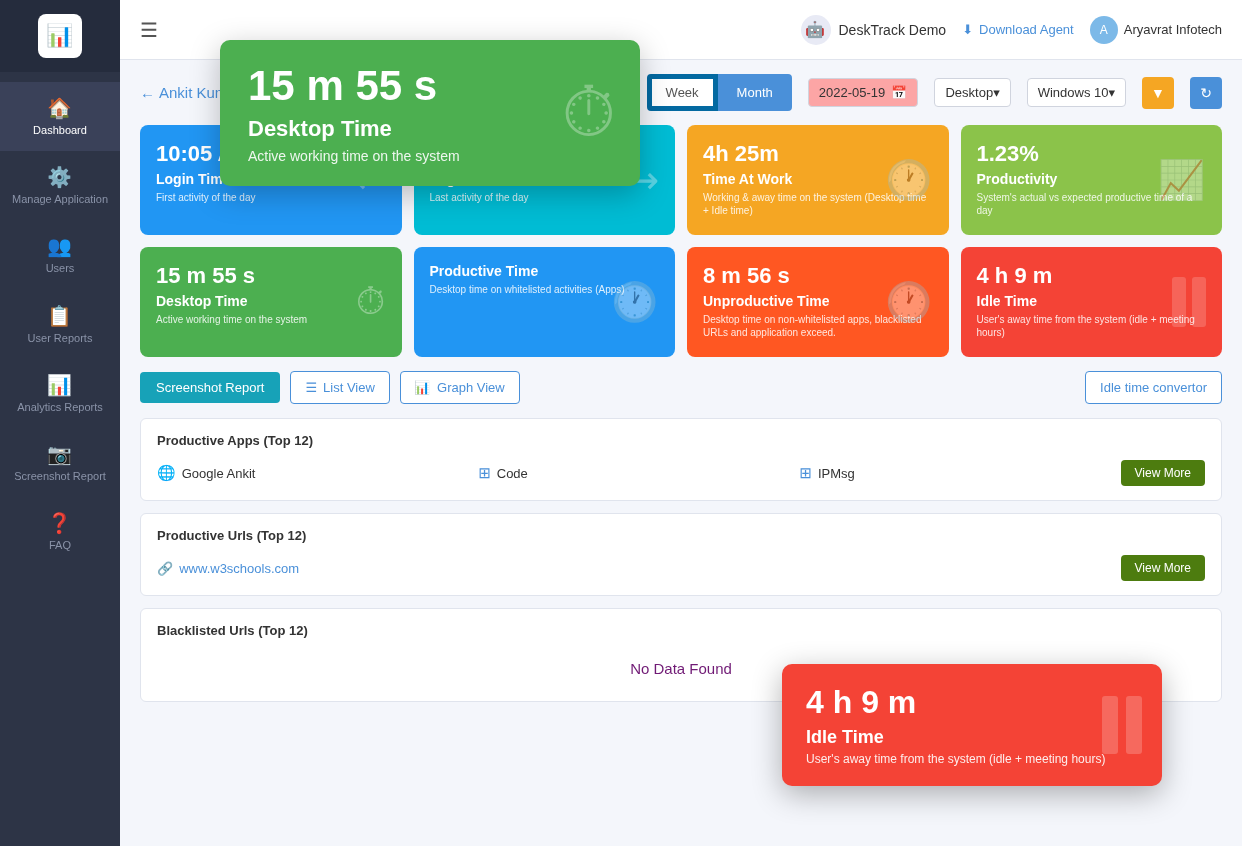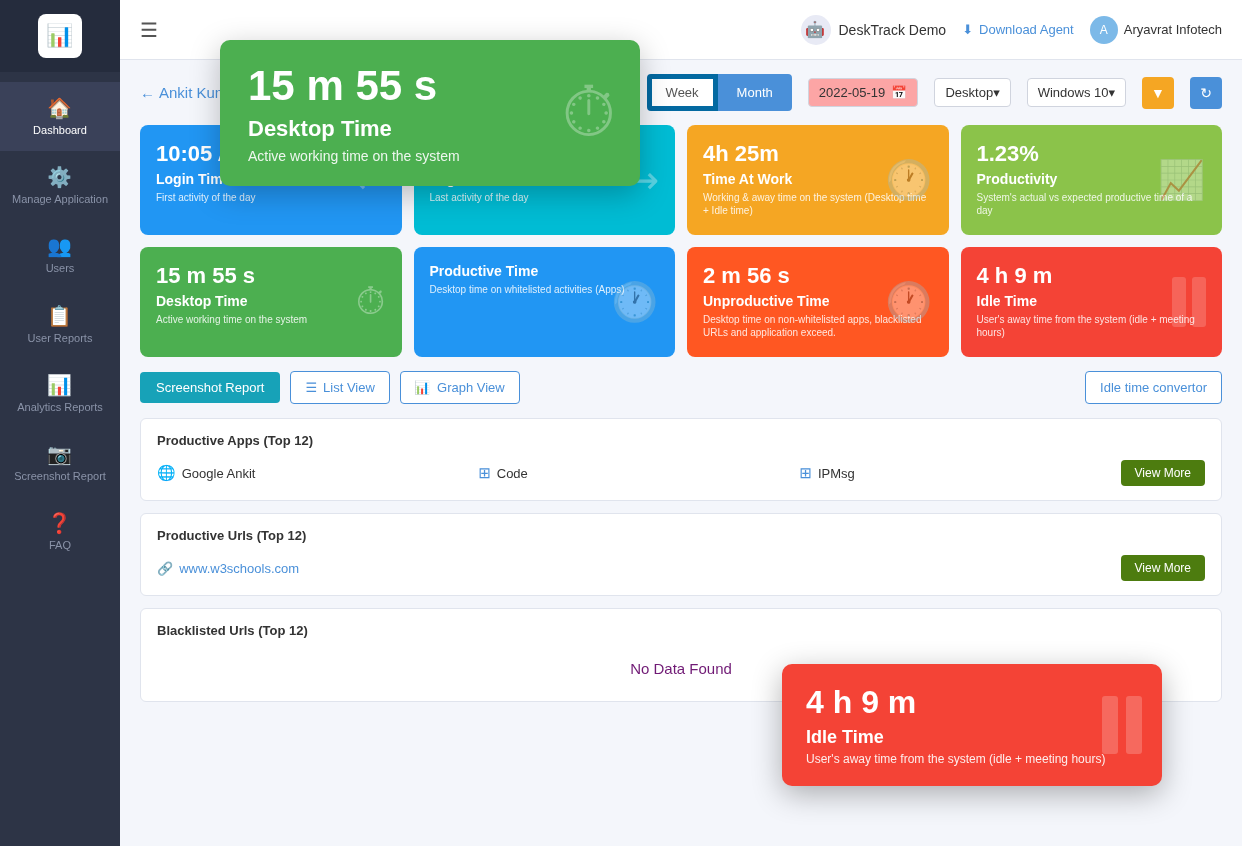--- a/index.html
+++ b/index.html
@@ -530,21 +530,21 @@
         <div class="stat-title">Desktop Time</div>
         <div class="stat-desc">Active working time on the system</div>
         <div class="stat-icon">⏱</div>
       </div>
       <div class="stat-card card-blue">
         <div class="stat-title">Productive Time</div>
         <div class="stat-desc">Desktop time on whitelisted activities (Apps)</div>
         <div class="stat-icon">🕐</div>
       </div>
       <div class="stat-card card-orange">
-        <div class="stat-value">2 m 56 s</div>
+        <div class="stat-value">8 m 56 s</div>
         <div class="stat-title">Unproductive Time</div>
         <div class="stat-desc">Desktop time on non-whitelisted apps, blacklisted URLs and application exceed.</div>
         <div class="stat-icon">🕐</div>
       </div>
       <div class="stat-card card-red">
         <div class="stat-value">4 h 9 m</div>
         <div class="stat-title">Idle Time</div>
         <div class="stat-desc">User's away time from the system (idle + meeting hours)</div>
         <div class="stat-icon">
           <div class="pause-icon">

